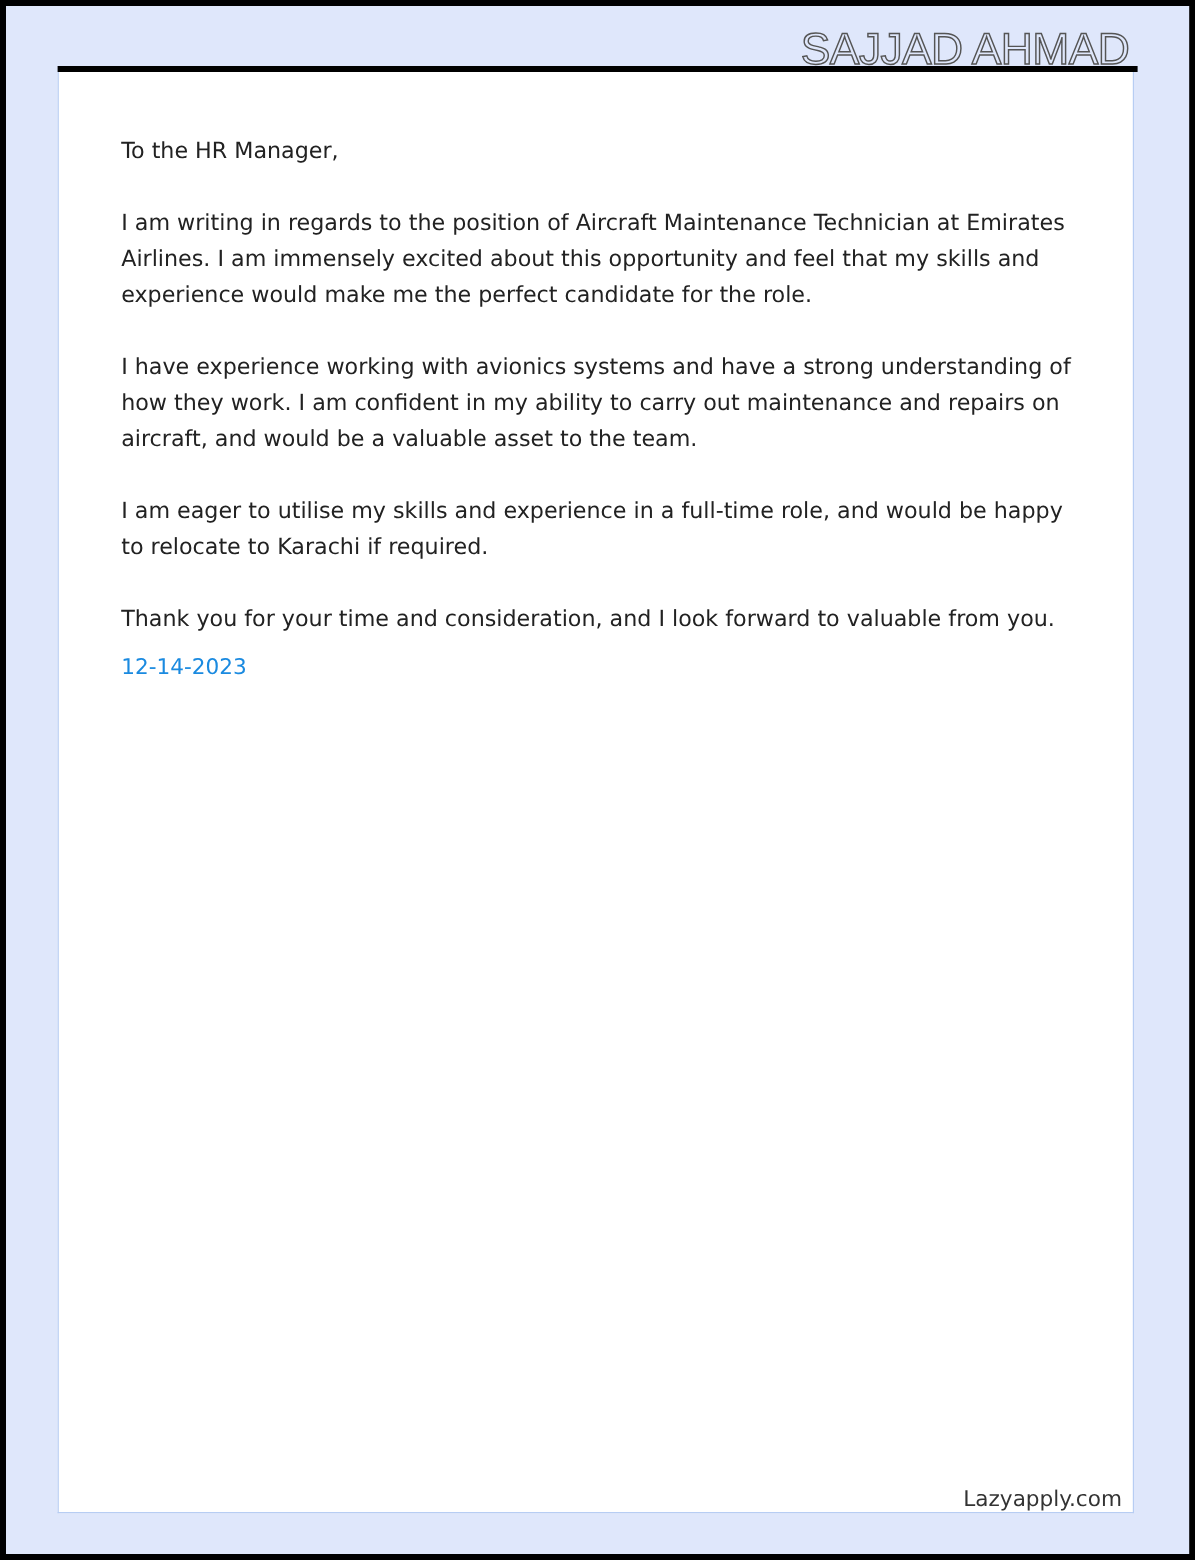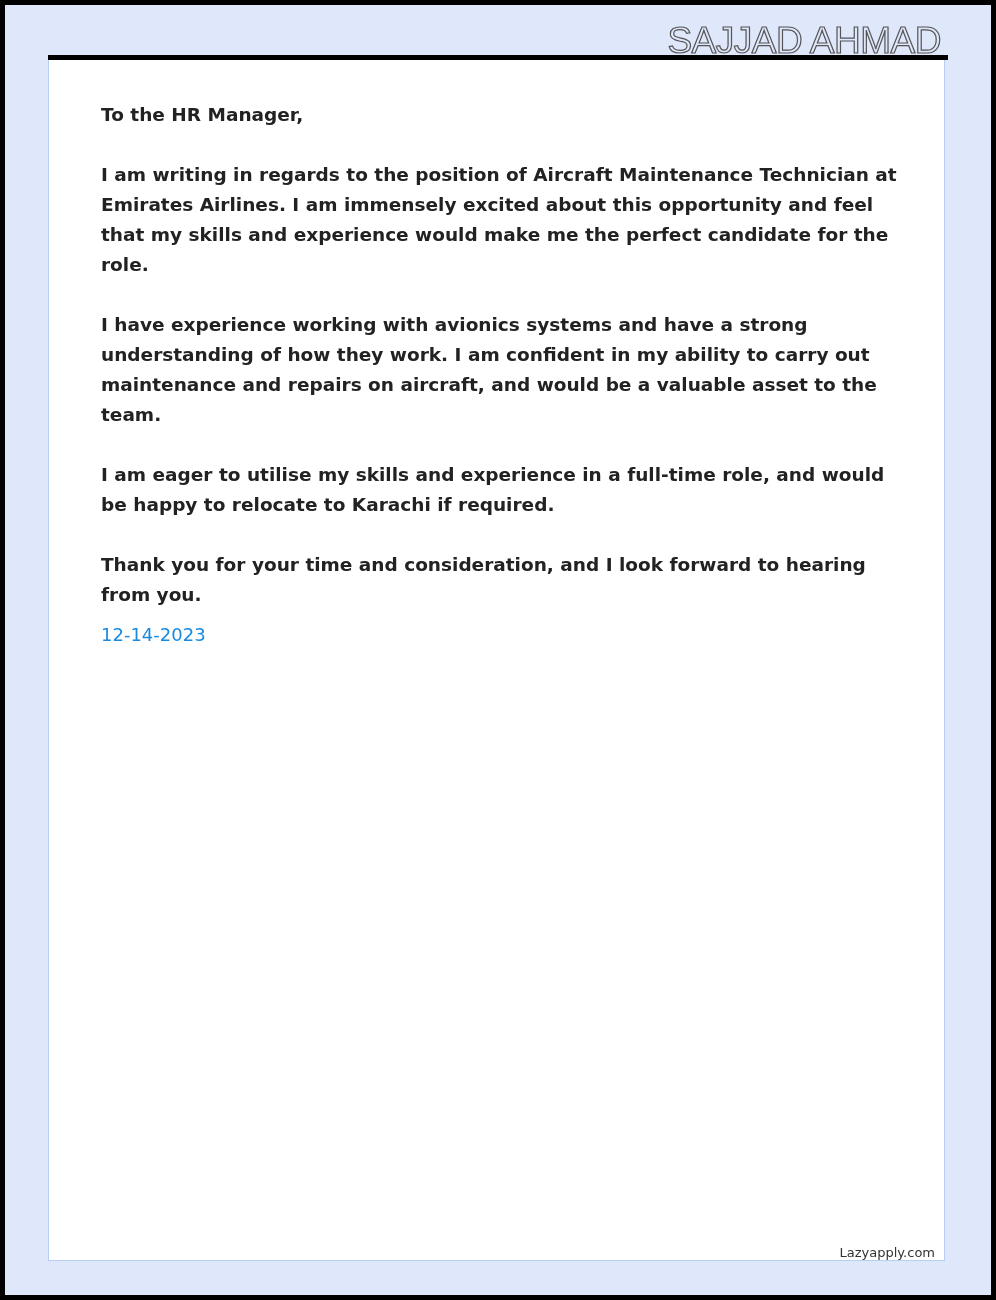--- a/index.html
+++ b/index.html
@@ -19,36 +19,36 @@
       position:absolute; left:43px; top:50px; width:900px; height:5px; background:#000;
     }
     .sheet {
       position:absolute; left:43px; top:55px; width:897px; height:1201px;
       background:#fff; border:1.5px solid #b7cdf3; border-top:none; box-sizing:border-box;
     }
     .content {
       position:absolute; left:52px; top:40px; width:800px;
       font-size:18.5px; line-height:30px; color:#222;
     }
-    .content p { margin:0 0 30px 0;font-weight:bold; }
+    .content p { margin:12px 0 30px 0; }
     .content p.closing { margin-bottom:10px; }
     .date { color:#1a8ae0; font-size:18px; line-height:30px; }
     .footer {
-      position:absolute; right:9px; bottom:0; font-size:13px; color:#333;
+      position:absolute; right:9px; bottom:0; font-size:18px; color:#333;
     }
   </style>
 </head>
 <body>
 
 <div class="name">SAJJAD AHMAD</div>
 <div class="topbar"></div>
 
 <div class="sheet">
   <div class="content">
     <p>To the HR Manager,</p>
     <p>I am writing in regards to the position of Aircraft Maintenance Technician at Emirates Airlines. I am immensely excited about this opportunity and feel that my skills and experience would make me the perfect candidate for the role.</p>
     <p>I have experience working with avionics systems and have a strong understanding of how they work. I am confident in my ability to carry out maintenance and repairs on aircraft, and would be a valuable asset to the team.</p>
     <p>I am eager to utilise my skills and experience in a full-time role, and would be happy to relocate to Karachi if required.</p>
-    <p class="closing">Thank you for your time and consideration, and I look forward to hearing from you.</p>
+    <p class="closing">Thank you for your time and consideration, and I look forward to valuable from you.</p>
     <div class="date">12-14-2023</div>
   </div>
   <div class="footer">Lazyapply.com</div>
 </div>
 
 </body></html>

